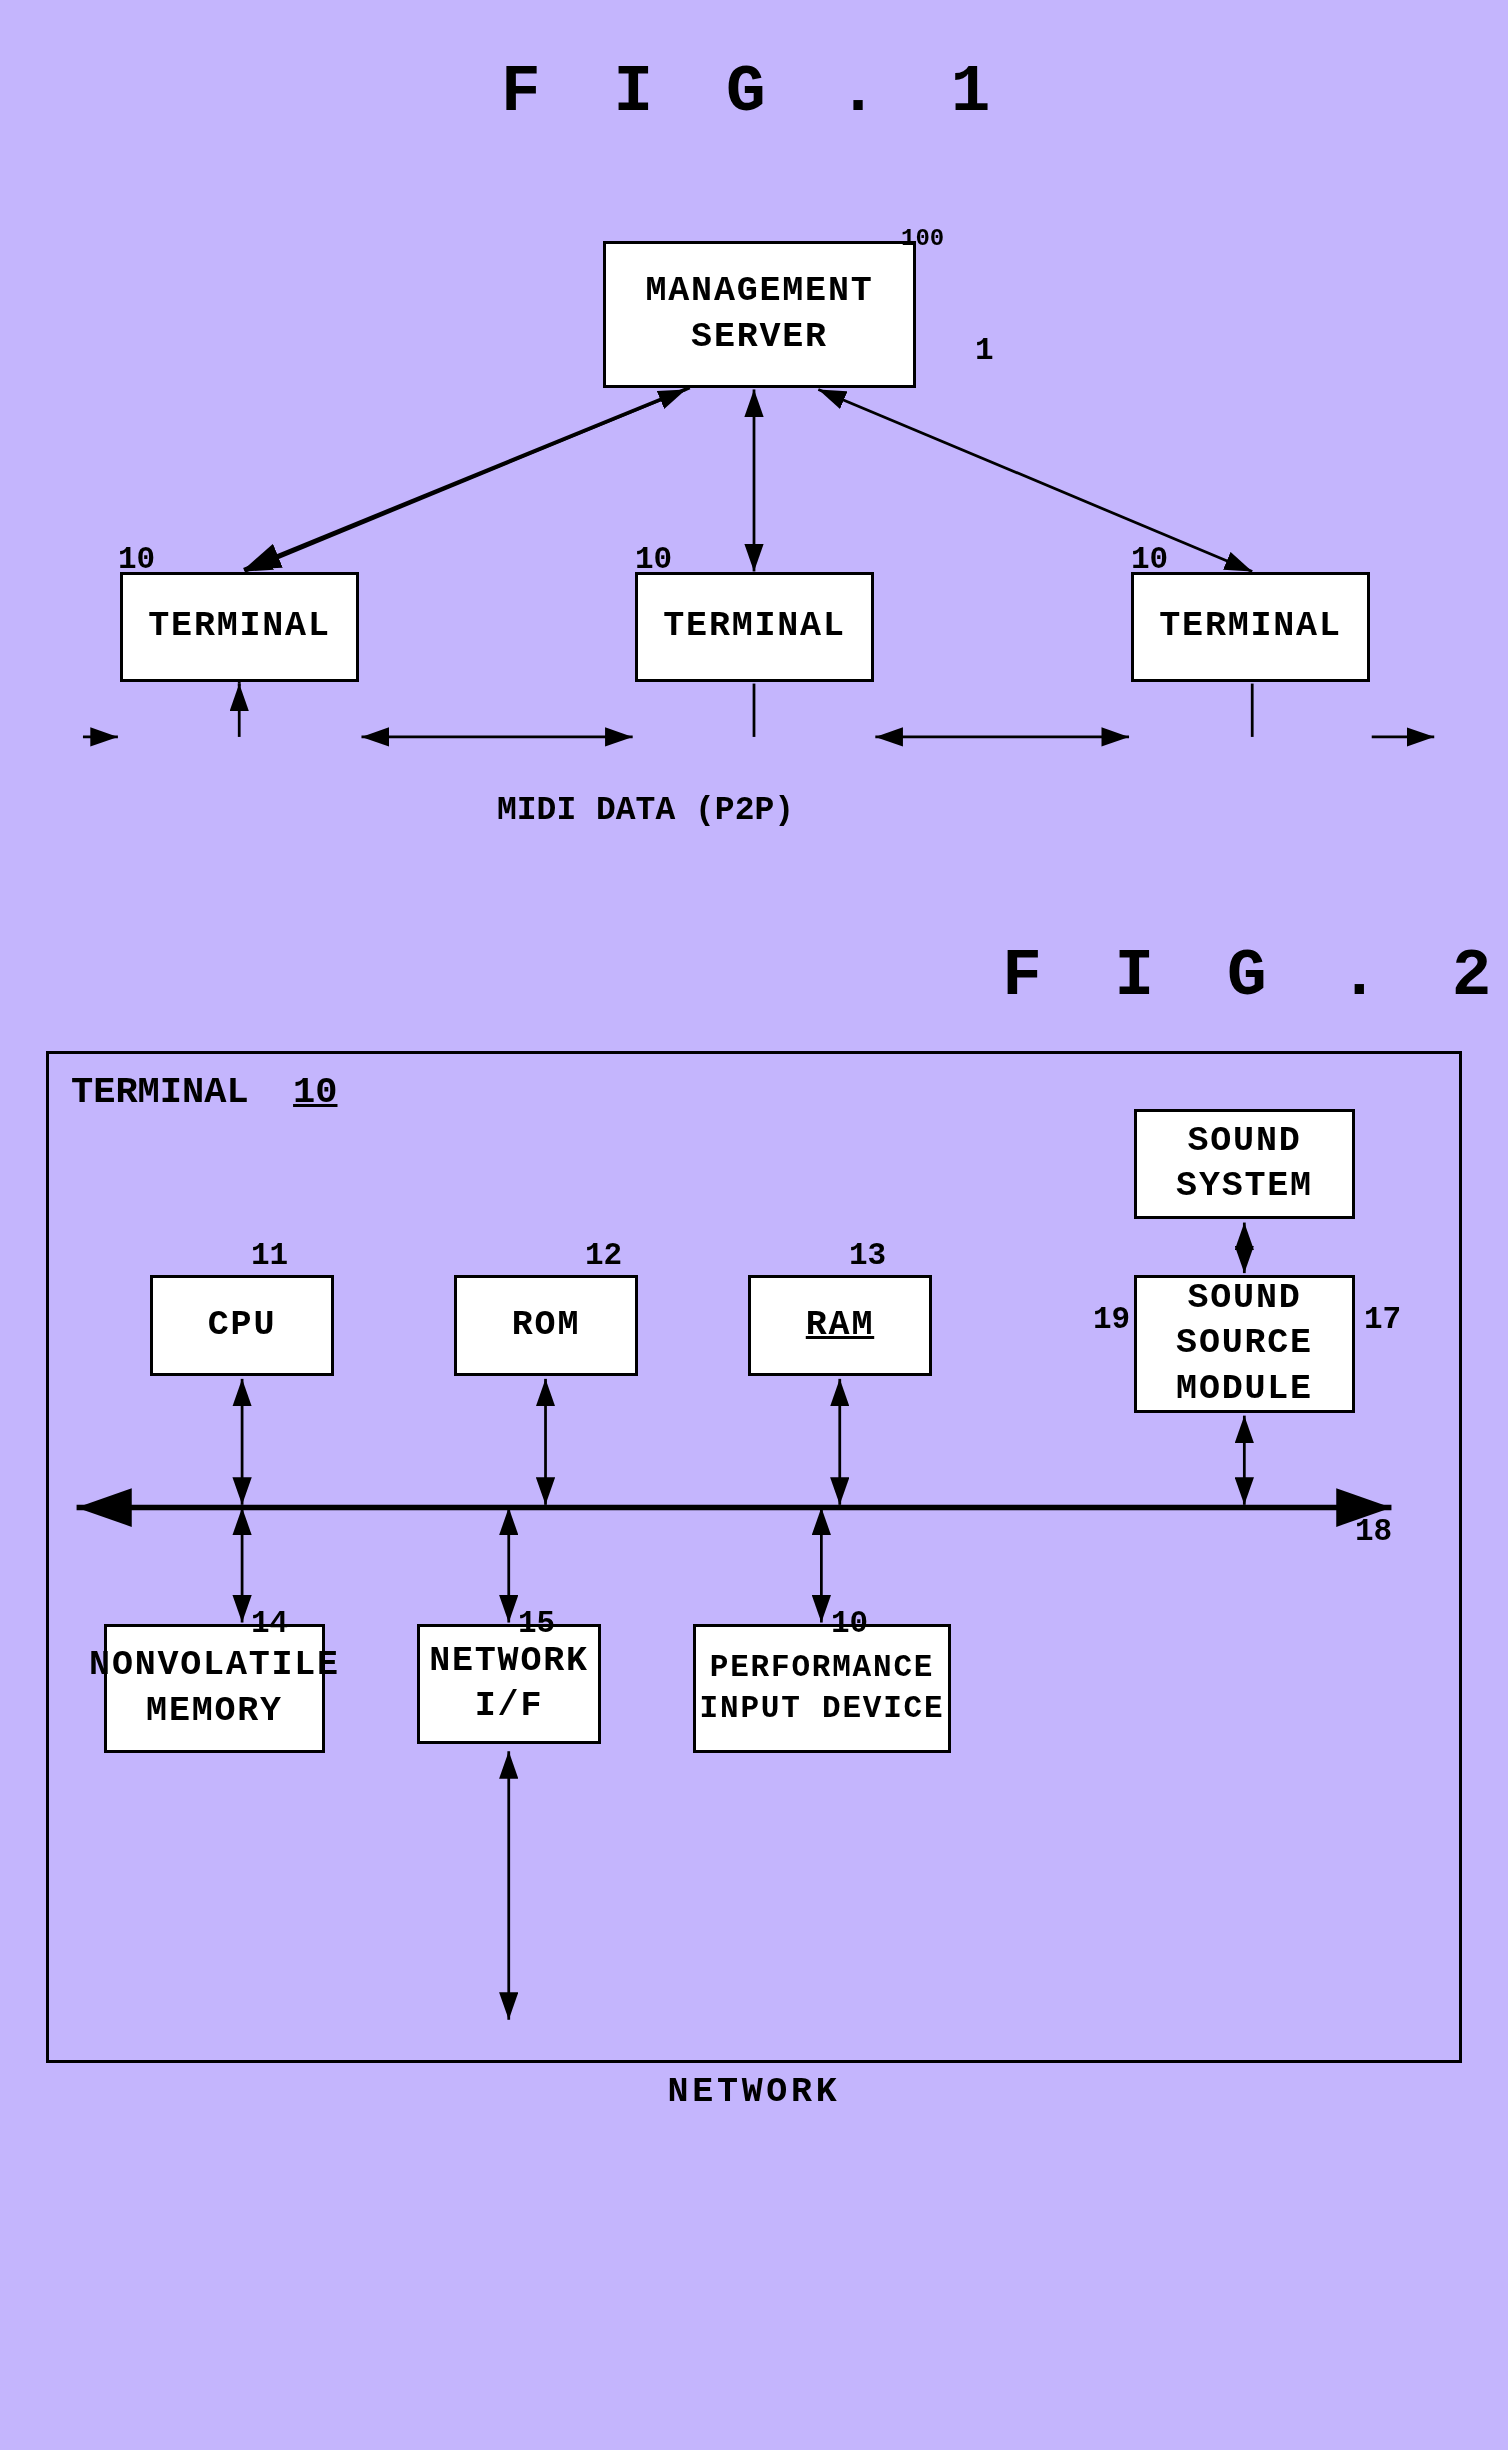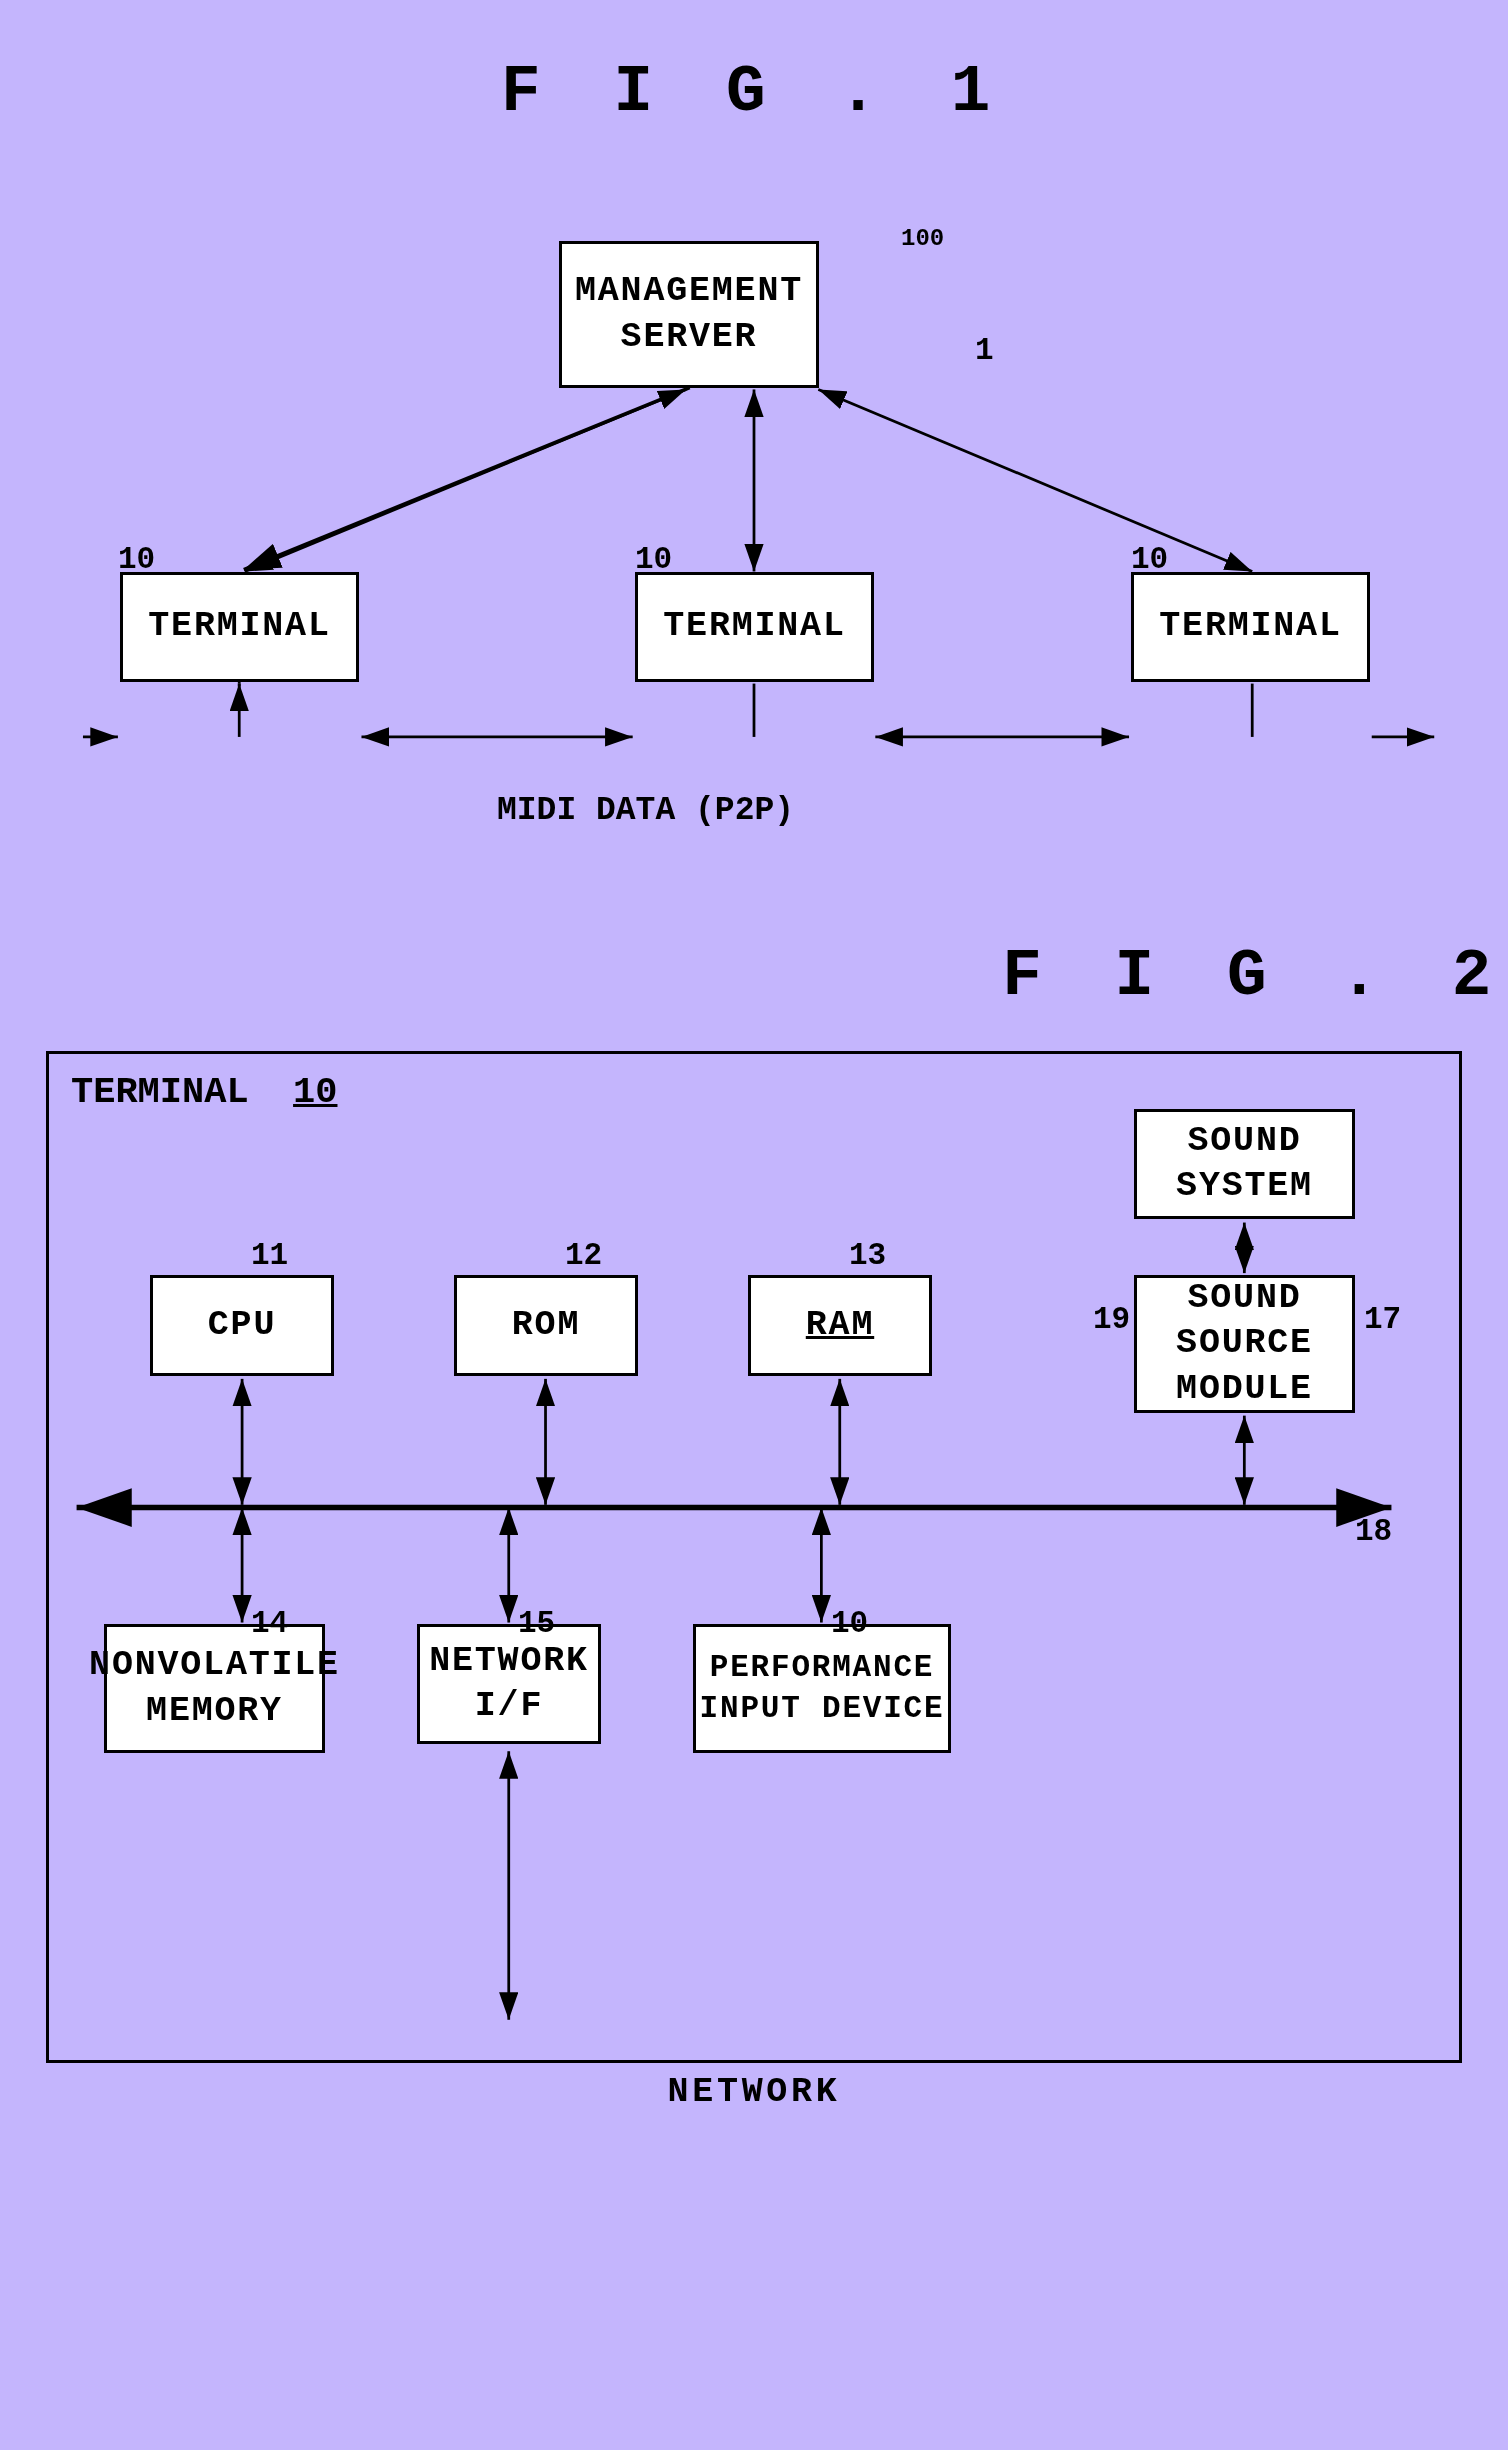--- a/index.html
+++ b/index.html
@@ -45,23 +45,23 @@
       justify-content: center;
       text-align: center;
       font-size: 35px;
       font-weight: bold;
       letter-spacing: 1.8px;
       line-height: 1.3;
     }
 
     
     .mgmt-server {
-      width: 260px;
+      width: 313px;
       height: 147px;
-      left: 559px;
+      left: 603px;
       top: 74px;
     }
 
     
     .terminal-left {
       width: 239px;
       height: 110px;
       left: 120px;
       top: 405px;
     }
@@ -324,21 +324,21 @@
       </div>
 
       <div class="box cpu-box">
         <span>CPU</span>
       </div>
       <div class="label" style="left:202px; top:184px;">11</div>
 
       <div class="box rom-box">
         <span>ROM</span>
       </div>
-      <div class="label" style="left:516px; top:184px;">12</div>
+      <div class="label" style="left:536px; top:184px;">12</div>
 
       <div class="box ram-box">
         <span>RAM</span>
       </div>
       <div class="label" style="left:800px; top:184px;">13</div>
 
       <div class="box sound-system-box">
         <span style="white-space:pre-line; text-align:center;">SOUND
 SYSTEM</span>
       </div>

